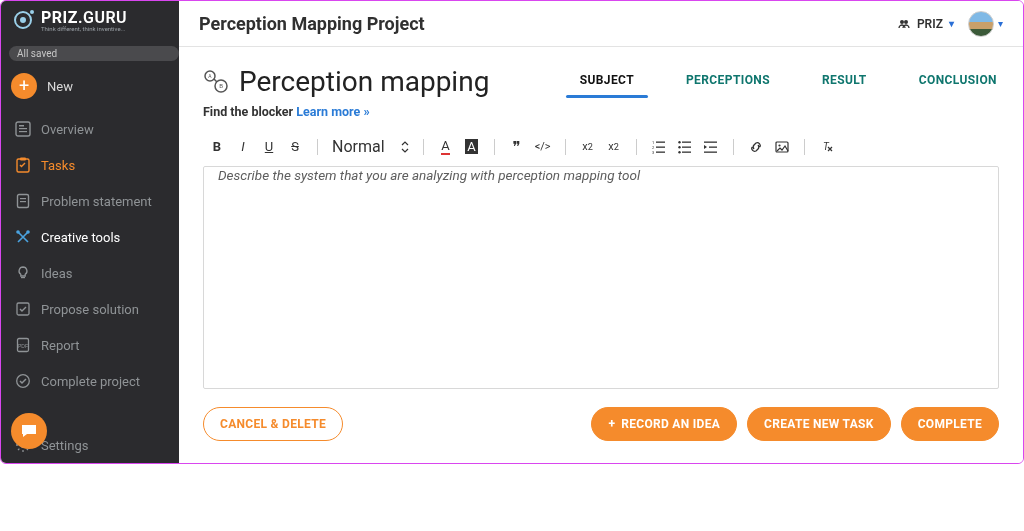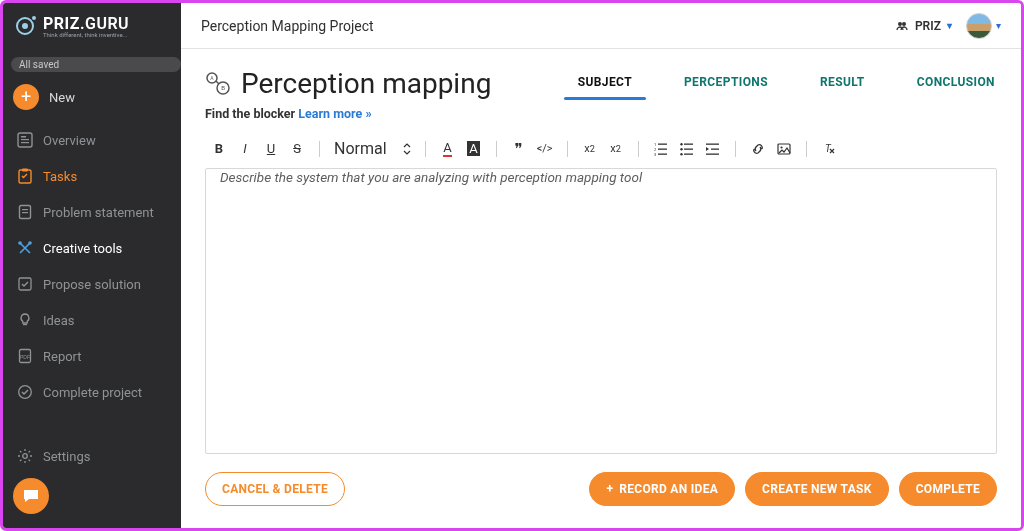--- a/index.html
+++ b/index.html
@@ -1,17 +1,17 @@
 <!DOCTYPE html>
 <html><head>
 <meta charset="utf-8">
 <style>
   * { box-sizing: border-box; margin: 0; padding: 0; }
   html, body { width: 1024px; height: 531px; font-family: -apple-system, BlinkMacSystemFont, "Segoe UI", Roboto, sans-serif; overflow: hidden; background:#fff; }
-  .app { display: flex; height: 531px; border:3px solid #d946ef; border-radius:6px; overflow:hidden; }
+  .app { display: flex; height: 464px; border:1px solid #d946ef; border-radius:6px; overflow:hidden; }
 
   
   .sidebar { width: 178px; background:#2b2b2e; color:#9aa0a6; display:flex; flex-direction:column; position:relative; }
   .logo-area { height:46px; display:flex; align-items:center; padding:0 10px; gap:6px; color:#fff; }
   .logo-text { font-weight:700; font-size:16px; letter-spacing:0.5px; }
   .logo-text .guru { color:#fff; font-weight:600; }
   .logo-sub { font-size:6px; color:#9aa0a6; display:block; margin-top:-2px;}
   .saved-pill { background:#4a4a4d; color:#c7c7c7; font-size:10px; border-radius:10px; padding:2px 8px; display:inline-block; margin:8px 0 8px 8px;}
   .new-row { display:flex; align-items:center; gap:10px; padding:4px 10px 12px 10px; color:#d8d8d8; font-size:13px;}
   .plus-btn { width:26px; height:26px; border-radius:50%; background:#f58b2c; display:flex; align-items:center; justify-content:center; color:#fff; font-size:18px; line-height:1;}
@@ -20,21 +20,21 @@
   .nav-item.active-orange { color:#f58b2c; }
   .nav-item.active-white { color:#fff; }
   .nav-icon { width:16px; height:16px; display:flex; align-items:center; justify-content:center; color:inherit; flex-shrink:0;}
   .nav-label { white-space:nowrap; }
   .settings-block { margin-top:auto; }
   .chat-bubble { position:absolute; left:10px; bottom:14px; width:36px; height:36px; border-radius:50%; background:#f58b2c; display:flex; align-items:center; justify-content:center; color:#fff;}
   
   
   .main { flex:1; display:flex; flex-direction:column; background:#fff; min-width:0;}
   .topbar { height:46px; border-bottom:1px solid #e3e3e3; display:flex; align-items:center; padding:0 20px; }
-  .topbar-title { font-size:14px; color:#303030; }
+  .topbar-title { font-size:18px; color:#303030;font-weight:bold; }
   .topbar-right { margin-left:auto; display:flex; align-items:center; gap:14px;}
   .workspace-chip { display:flex; align-items:center; gap:6px; font-size:12px; font-weight:600; color:#303030;}
   .chevron-down { font-size:10px; color:#2a6fd6;}
   .avatar { width:26px; height:26px; border-radius:50%; background:linear-gradient(180deg,#7fb9e6 40%, #c9a06a 40%, #c9a06a 70%, #3b5a39 70%); border:1px solid #ccc;}
   
   .content { flex:1; display:flex; flex-direction:column; padding:18px 24px 0 24px; min-height:0;}
   .heading-row { display:flex; align-items:center; }
   .heading-left { display:flex; gap:10px; align-items:center;}
   .tool-icon { width:26px; height:26px; color:#555;}
   .page-title { font-size:28px; font-weight:400; color:#222;}
@@ -126,34 +126,34 @@
               <path d="M3 13 L13 3 M3 3 L13 13" stroke="currentColor" stroke-width="1.6" fill="none"></path>
               <circle cx="3" cy="3" r="1.8" fill="currentColor"></circle>
               <circle cx="13" cy="3" r="1.8" fill="currentColor"></circle>
             </svg>
         </span>
         <span class="nav-label">Creative tools</span>
       </div>
       <div class="nav-item">
         <span class="nav-icon">
           <svg width="16" height="16" viewBox="0 0 16 16">
+              <path d="M8 2 a4 4 0 0 1 2.2 7.3 V11 H5.8 V9.3 A4 4 0 0 1 8 2 Z" fill="none" stroke="currentColor" stroke-width="1.3"></path>
+              <rect x="6" y="12" width="4" height="1.2" fill="currentColor"></rect>
+            </svg>
+        </span>
+        <span class="nav-label">Ideas</span>
+      </div>
+      <div class="nav-item">
+        <span class="nav-icon">
+          <svg width="16" height="16" viewBox="0 0 16 16">
               <rect x="2" y="2" width="12" height="12" rx="1.5" fill="none" stroke="currentColor" stroke-width="1.3"></rect>
               <path d="M5 8 l2 2 4-4" fill="none" stroke="currentColor" stroke-width="1.4"></path>
             </svg>
         </span>
         <span class="nav-label">Propose solution</span>
-      </div>
-      <div class="nav-item">
-        <span class="nav-icon">
-          <svg width="16" height="16" viewBox="0 0 16 16">
-              <path d="M8 2 a4 4 0 0 1 2.2 7.3 V11 H5.8 V9.3 A4 4 0 0 1 8 2 Z" fill="none" stroke="currentColor" stroke-width="1.3"></path>
-              <rect x="6" y="12" width="4" height="1.2" fill="currentColor"></rect>
-            </svg>
-        </span>
-        <span class="nav-label">Ideas</span>
       </div>
       <div class="nav-item">
         <span class="nav-icon">
           <svg width="16" height="16" viewBox="0 0 16 16">
               <rect x="2.5" y="1.5" width="11" height="13" rx="1.5" fill="none" stroke="currentColor" stroke-width="1.3"></rect>
               <text x="8" y="11" font-size="5" text-anchor="middle" fill="currentColor" font-family="sans-serif">PDF</text>
             </svg>
         </span>
         <span class="nav-label">Report</span>
       </div>

